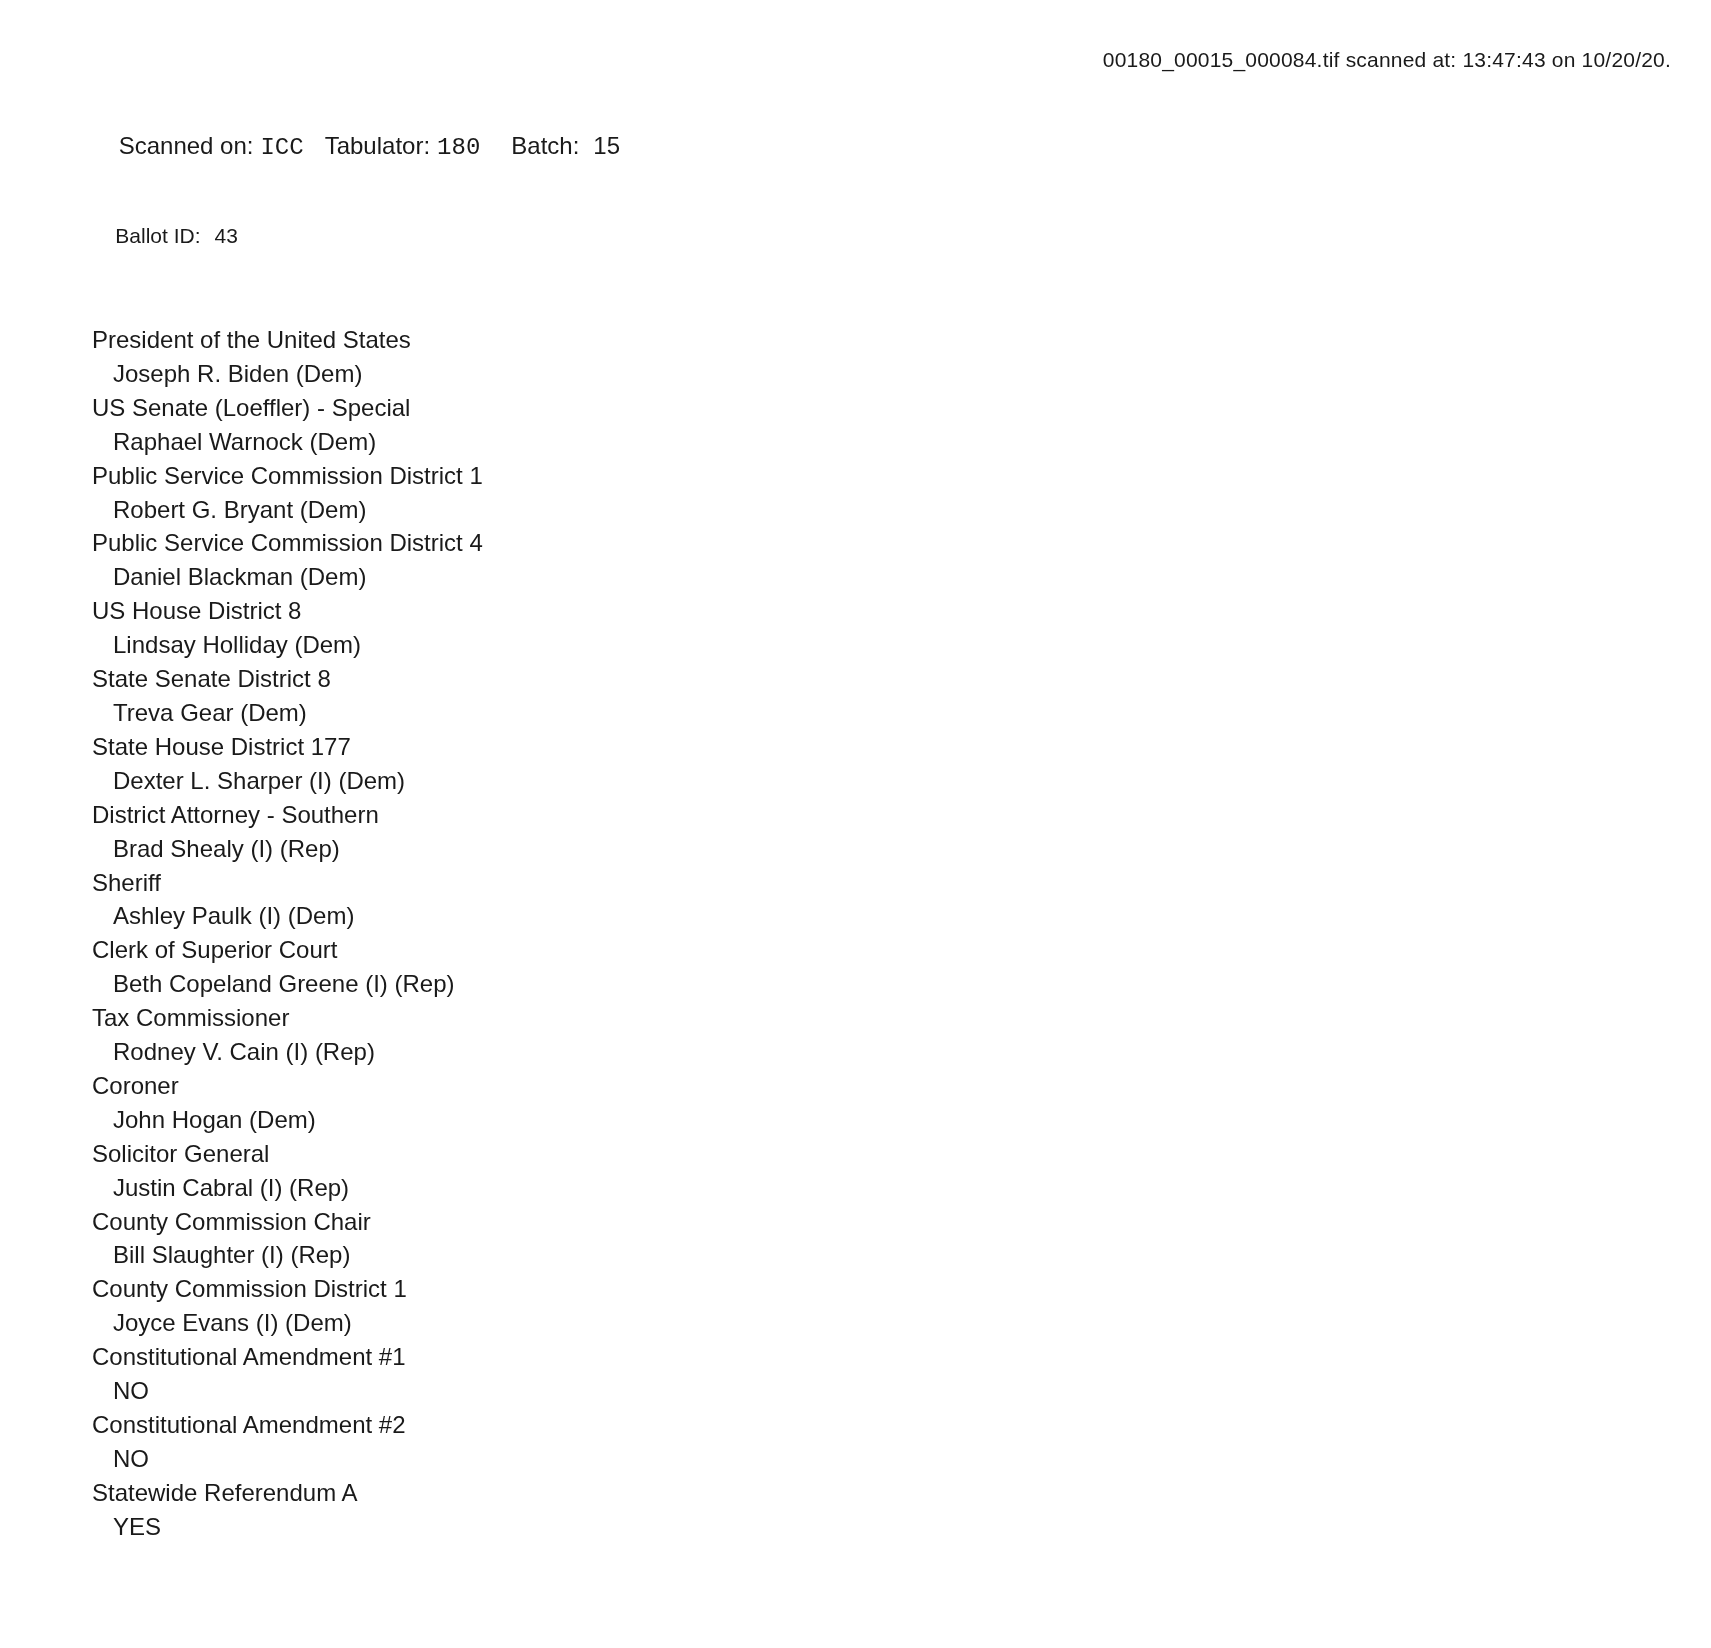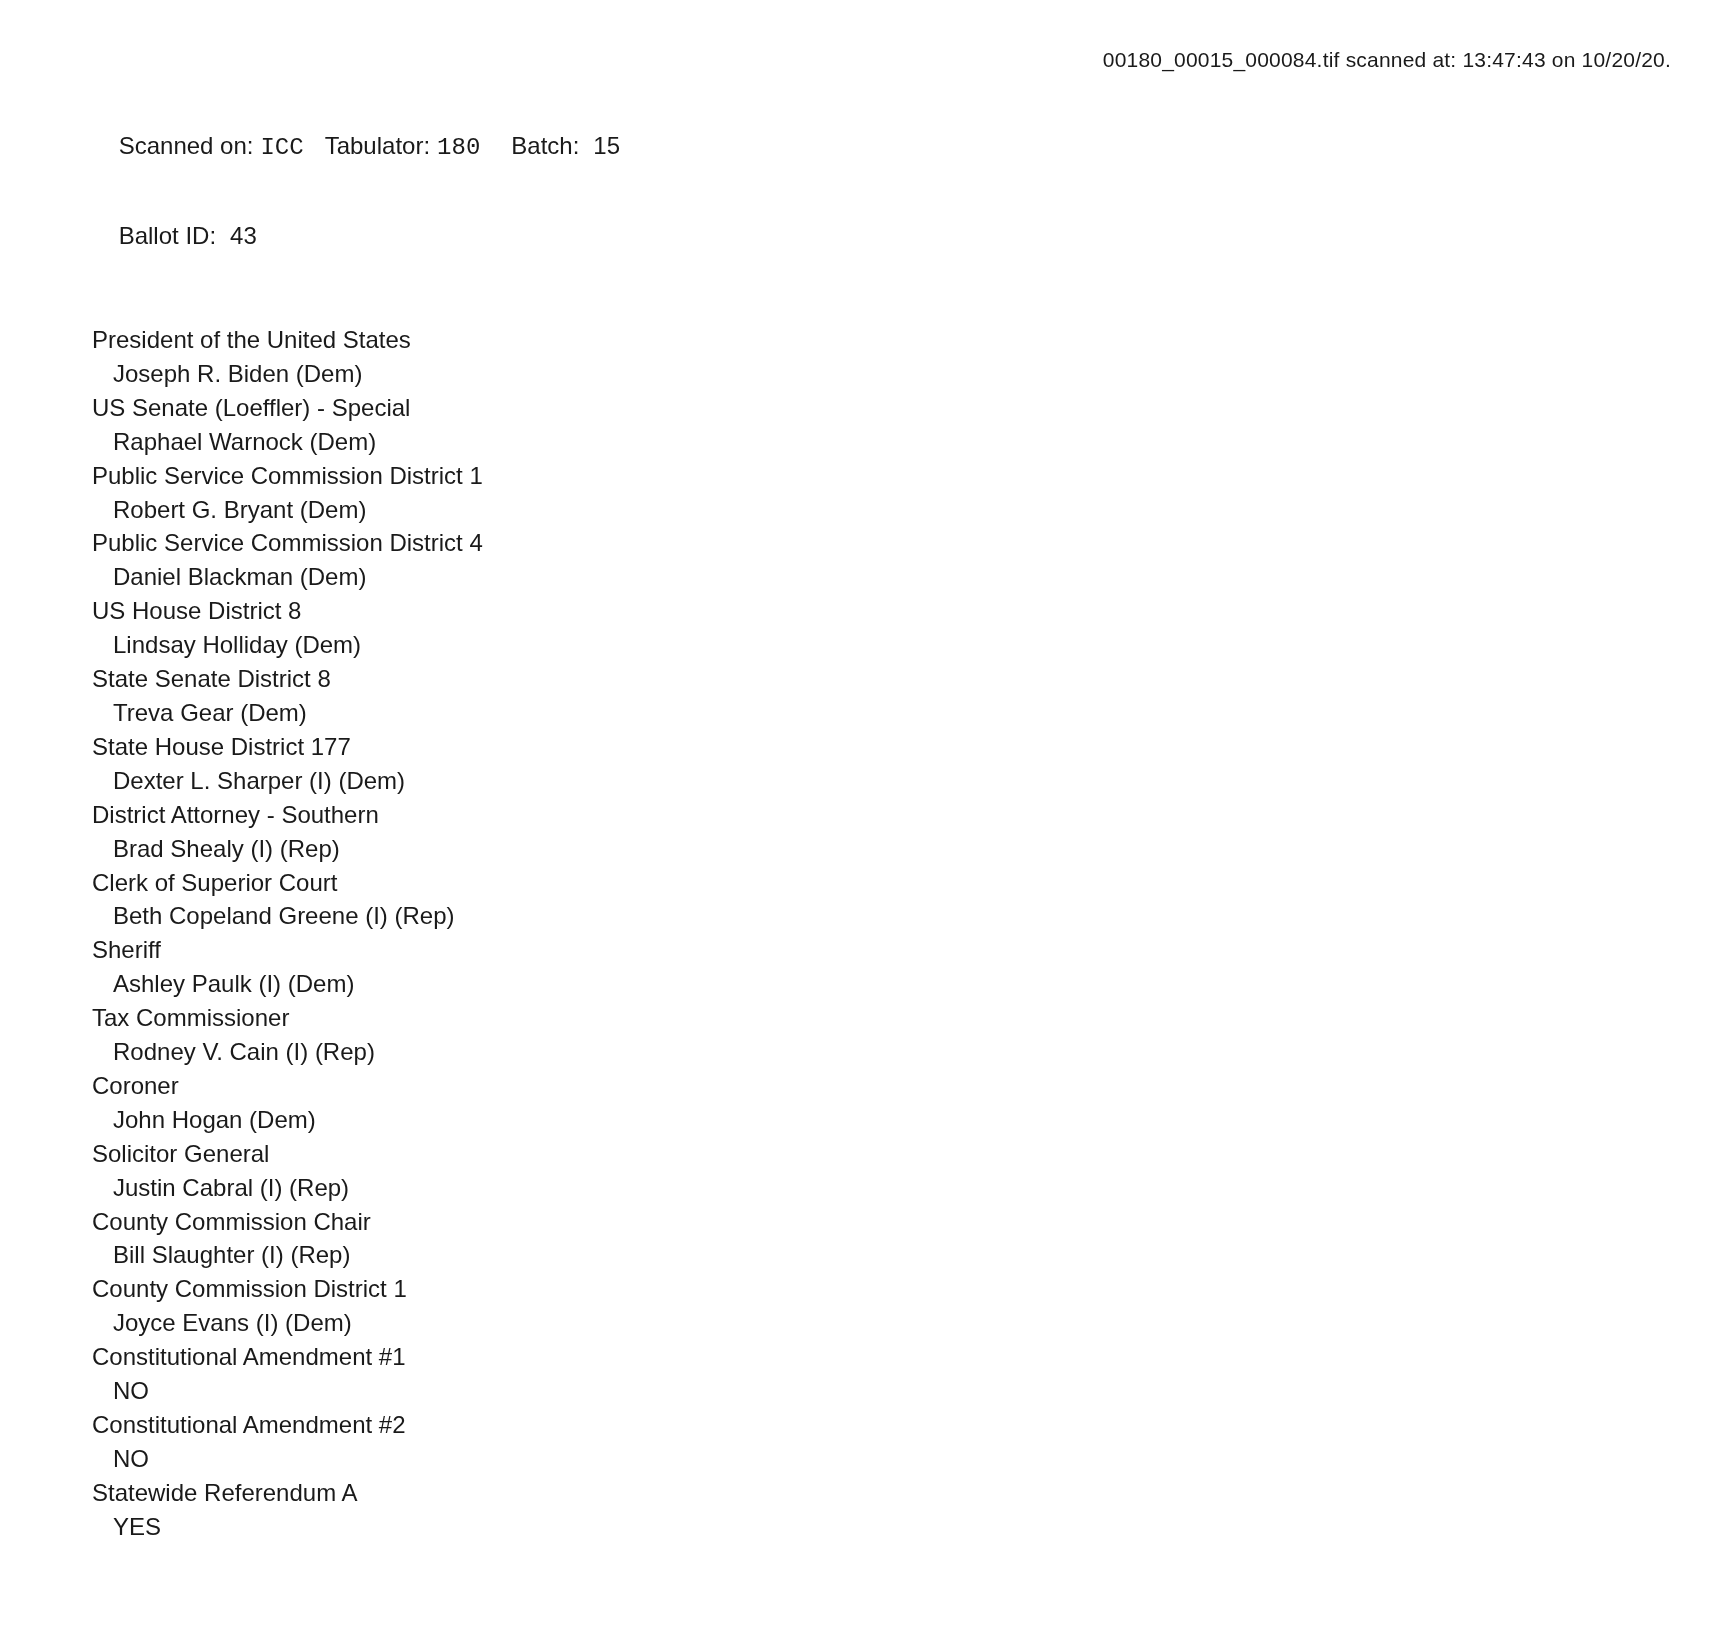--- a/index.html
+++ b/index.html
@@ -25,21 +25,21 @@
     text-align: right;
   }
   .meta-line {
     margin-top: 34px;
     font-size: 24px;
     line-height: 26px;
     white-space: pre;
   }
   .ballot-line {
     margin-top: 10px;
-    font-size: 24px;
+    font-size: 21px;
     line-height: 26px;
     white-space: pre;
   }
   .pair { display: inline-block; }
   .val  { margin-left: 7px; font-family: Liberation Mono, monospace; }
   .val2 { margin-left: 14px; }
   .gap2 { margin-left: 21px; }
   .gap3 { margin-left: 31px; }
   .contest-list {
     margin-top: 48px;
@@ -97,26 +97,26 @@
     </div>
     <div class="contest">
       <div class="contest-title">State House District 177</div>
       <div class="contest-selection">Dexter L. Sharper (I) (Dem)</div>
     </div>
     <div class="contest">
       <div class="contest-title">District Attorney - Southern</div>
       <div class="contest-selection">Brad Shealy (I) (Rep)</div>
     </div>
     <div class="contest">
+      <div class="contest-title">Sheriff</div>
+      <div class="contest-selection">Ashley Paulk (I) (Dem)</div>
+    </div>
+    <div class="contest">
       <div class="contest-title">Clerk of Superior Court</div>
       <div class="contest-selection">Beth Copeland Greene (I) (Rep)</div>
-    </div>
-    <div class="contest">
-      <div class="contest-title">Sheriff</div>
-      <div class="contest-selection">Ashley Paulk (I) (Dem)</div>
     </div>
     <div class="contest">
       <div class="contest-title">Tax Commissioner</div>
       <div class="contest-selection">Rodney V. Cain (I) (Rep)</div>
     </div>
     <div class="contest">
       <div class="contest-title">Coroner</div>
       <div class="contest-selection">John Hogan (Dem)</div>
     </div>
     <div class="contest">

